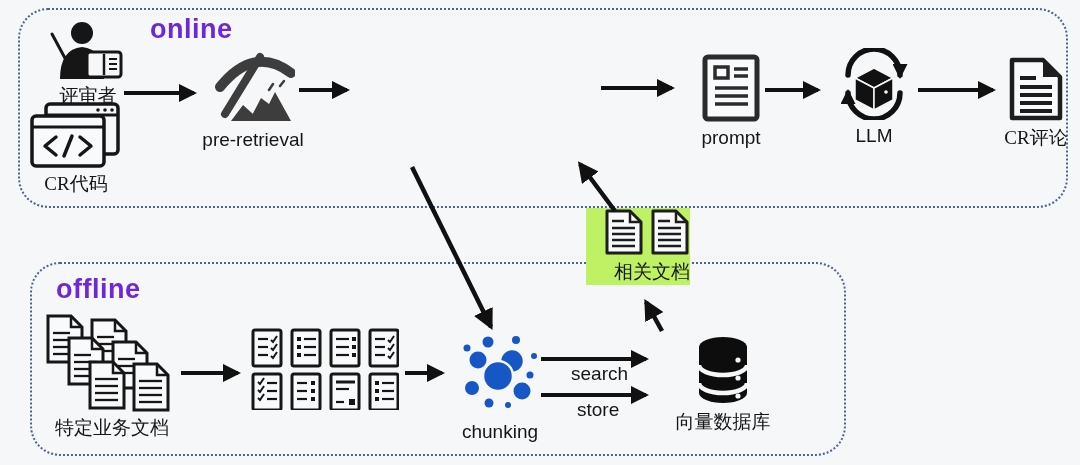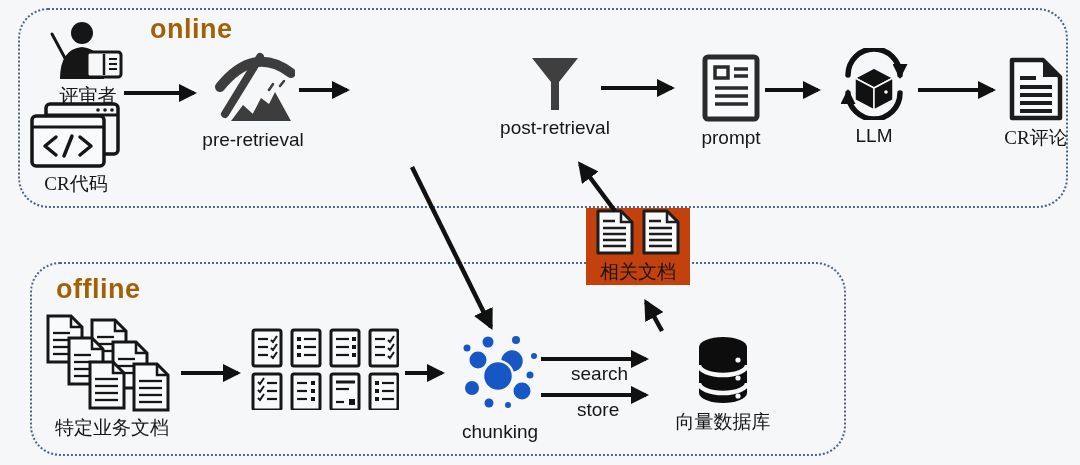--- a/index.html
+++ b/index.html
@@ -4,39 +4,39 @@
 <style>
   html,body { margin:0; padding:0; background:#e9e9eb; }
   .canvas {
     position:relative; width:1080px; height:465px;
     background:#f6f7f9; overflow:hidden;
     font-family:"Liberation Sans", sans-serif; color:#161616;
   }
   .box { position:absolute; border:2px dotted #4c6687; border-radius:30px; z-index:1; background:transparent; }
   .online-box  { left:18px;  top:8px;   width:1046px; height:196px; }
   .offline-box { left:30px;  top:262px; width:812px;  height:190px; }
-  .box-title { position:absolute; font-size:27px; font-weight:600; color:#a16207; letter-spacing:0.5px; }
+  .box-title { position:absolute; font-size:27px; font-weight:600; color:#6d28d9; letter-spacing:0.5px; }
   .online-title  { left:130px; top:4px;  }
   .offline-title { left:24px;  top:10px; }
 
   .node { position:absolute; display:flex; flex-direction:column; align-items:center; z-index:2; }
   .node .lbl { margin-top:6px; white-space:nowrap; line-height:1.1; }
   .label-cn { font-family:"Liberation Serif", serif; font-size:19px; }
   .label-en { font-family:"Liberation Sans", sans-serif; font-size:19px; }
   .label-llm { font-family:"Liberation Sans", sans-serif; font-size:19px; font-weight:500; }
 
   .n-reviewer   { left:36px;  top:22px;  width:104px; }
   .n-crcode     { left:24px;  top:102px; width:104px;align-items:center; }
   .n-prer       { left:198px; top:44px;  width:110px; }
   .n-query      { left:342px; top:58px;  width:126px; }
   .n-postr      { left:495px; top:56px;  width:120px; }
   .n-prompt     { left:690px; top:54px;  width:82px;  }
   .n-llm        { left:830px; top:48px;  width:88px;  }
   .n-crcomment  { left:998px; top:56px;  width:76px;  }
-  .n-related    { left:586px; top:208px; width:104px; background:#c2410c; padding-bottom:2px; }
+  .n-related    { left:586px; top:208px; width:104px; background:#bef264; padding-bottom:2px;align-items:flex-end; }
   .n-related .icon-row { display:flex; gap:6px; }
   .n-bizdocs    { left:42px;  top:314px; width:140px; }
   .n-chunking   { left:246px; top:328px; width:158px; }
   .n-embedding  { left:450px; top:330px; width:100px; }
   .n-vectordb   { left:668px; top:336px; width:110px; }
 
   .edge-label { position:absolute; z-index:2; font-size:19px; font-family:"Liberation Sans", sans-serif; }
   .el-search { left:571px; top:363px; }
   .el-store  { left:577px; top:399px; }
 
@@ -90,26 +90,20 @@
       <path d="M9,43 Q43,1 80,29" fill="none" stroke="#3d3d3d" stroke-width="10" stroke-linecap="round"></path>
       <path d="M20,77 L32,61 L42,70 L40,77 Z" fill="#3d3d3d"></path>
       <path d="M38,77 L50,54 L58,60 L64,48 L80,77 Z" fill="#3d3d3d"></path>
       <line x1="62" y1="40" x2="58" y2="46" stroke="#3d3d3d" stroke-width="2.5" stroke-linecap="round"></line>
       <line x1="69" y1="42" x2="73" y2="37" stroke="#3d3d3d" stroke-width="2.5" stroke-linecap="round"></line>
     </svg>
     <div class="lbl label-en">pre-retrieval</div>
   </div>
 
 
-  <div class="node n-postr">
-    <svg width="50" height="56" viewBox="0 0 50 56">
-      <path d="M2,2 H48 L29,26 V54 H21 V26 Z" fill="#3f3f3f"></path>
-    </svg>
-    <div class="lbl label-en">post-retrieval</div>
-  </div>
 
   <div class="node n-prompt">
     <svg width="58" height="68" viewBox="0 0 58 68">
       <rect x="3" y="3" width="52" height="62" rx="3" fill="#f9fafb" stroke="#2b2b2b" stroke-width="5"></rect>
       <rect x="13" y="13" width="13" height="11" fill="none" stroke="#2b2b2b" stroke-width="3.5"></rect>
       <line x1="32" y1="15" x2="46" y2="15" stroke="#2b2b2b" stroke-width="3.5"></line>
       <line x1="32" y1="22" x2="46" y2="22" stroke="#2b2b2b" stroke-width="3.5"></line>
       <line x1="13" y1="34" x2="46" y2="34" stroke="#2b2b2b" stroke-width="3.5"></line>
       <line x1="13" y1="42" x2="46" y2="42" stroke="#2b2b2b" stroke-width="3.5"></line>
       <line x1="13" y1="50" x2="46" y2="50" stroke="#2b2b2b" stroke-width="3.5"></line>

